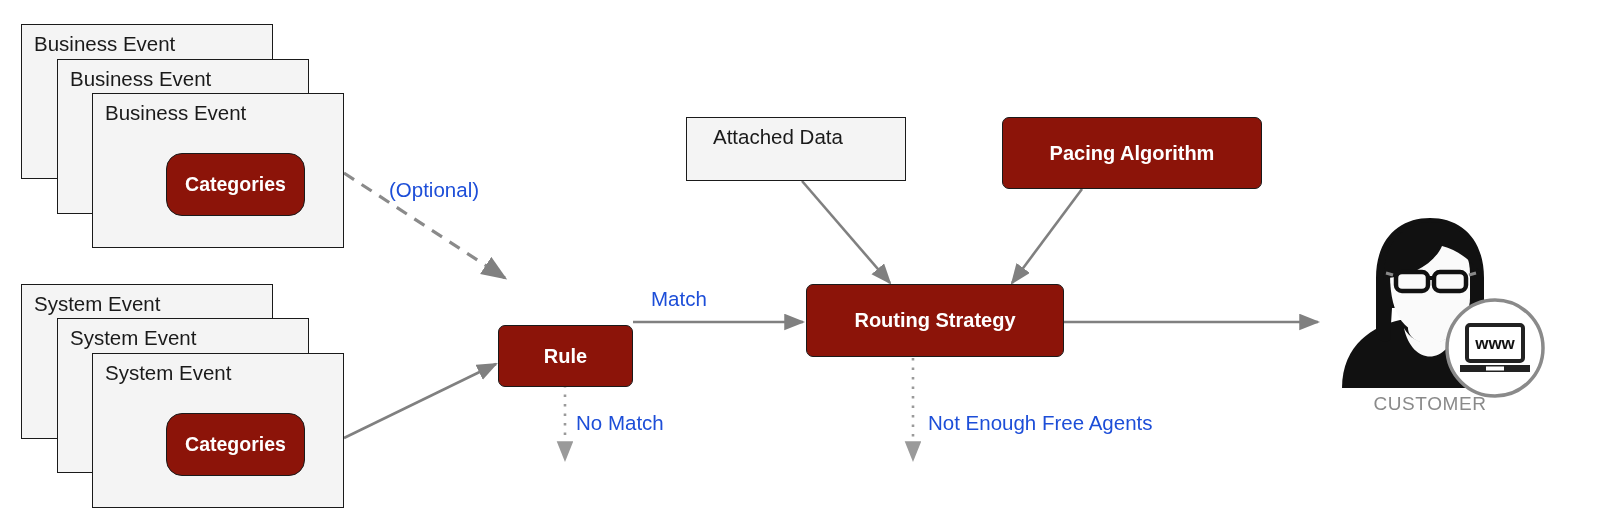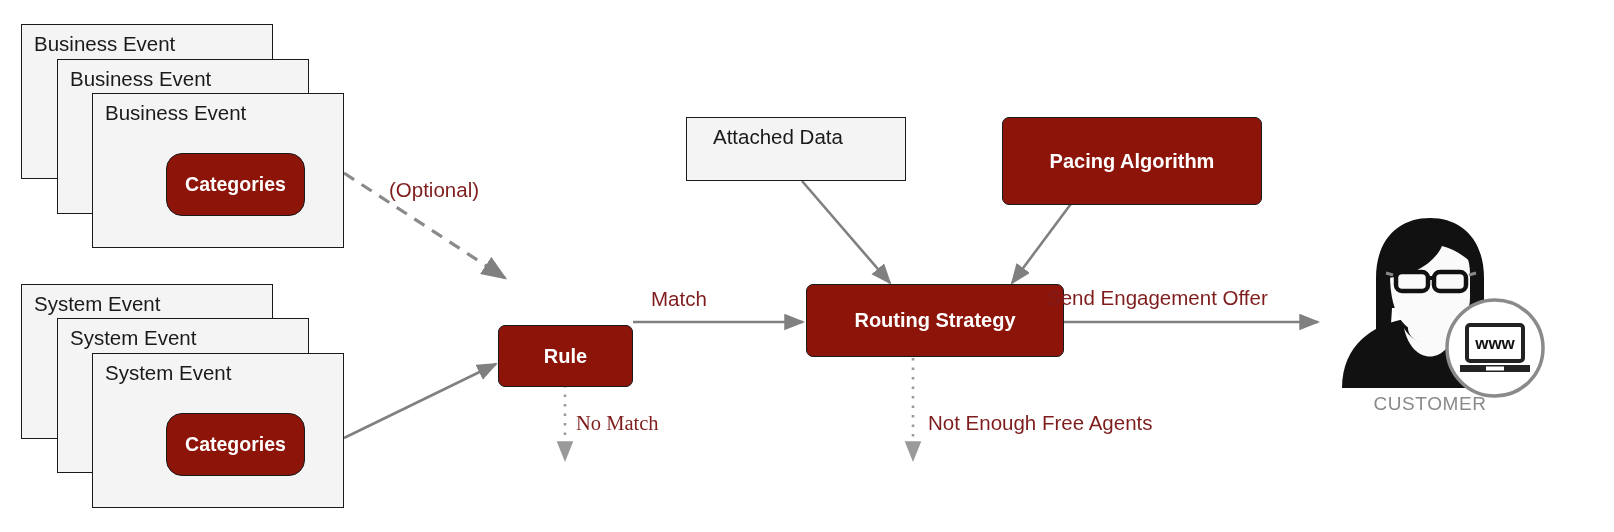--- a/index.html
+++ b/index.html
@@ -70,21 +70,21 @@
     color: #1a1a1a;
     font-size: 20.5px;
     justify-content: flex-start;
     align-items: flex-start;
     padding: 7px 0 0 12px;
   }
   
   .edge-label {
     position: absolute;
     font-size: 20.5px;
-    color: #7f1d1d;
+    color: #1d4ed8;
     white-space: nowrap;
     line-height: 1.2;
   }
   
   #wires {
     position: absolute;
     left: 0;
     top: 0;
     width: 1614px;
     height: 532px;
@@ -183,33 +183,32 @@
   </div>
 
   <div class="box red" style="left:806px; top:284px; width:258px; height:73px;">
     <span>Routing Strategy</span>
   </div>
 
   <div class="box plain" style="left:686px; top:117px; width:220px; height:64px;padding-left:26px;">
     <span>Attached Data</span>
   </div>
 
-  <div class="box red" style="left:1002px; top:117px; width:260px; height:88px;">
+  <div class="box red" style="left:1002px; top:117px; width:260px; height:72px;">
     <span>Pacing Algorithm</span>
   </div>
 
   <div class="edge-label" style="left:389px; top:178px;">(Optional)</div>
 
   <div class="edge-label" style="left:651px; top:287px;">Match</div>
 
-  <div class="edge-label" style="left:576px; top:411px;font-family:Liberation Serif, serif;">No Match</div>
+  <div class="edge-label" style="left:576px; top:411px;">No Match</div>
 
   <div class="edge-label" style="left:928px; top:411px;">Not Enough Free Agents</div>
 
-  <div class="edge-label" style="left:1047px; top:286px;">Send Engagement Offer</div>
 
   <svg id="customer-graphic" viewBox="0 0 200 172" xmlns="http://www.w3.org/2000/svg">
 
     <path d="M12 172 C12 128 44 110 70 104 L130 104 C156 110 188 128 188 172 Z" fill="#111111"></path>
 
     <path d="M78 84 L78 112 C78 122 90 128 100 128 C110 128 122 122 122 112 L122 84 Z" fill="#fafafa"></path>
     <path d="M78 96 C86 108 114 108 122 96 L122 84 L78 84 Z" fill="#111111" opacity="0.0"></path>
 
     <path d="M46 62 C46 22 70 2 100 2 C130 2 154 22 154 62 L154 116
              C154 124 146 128 140 124 L138 92 L62 92 L60 124

